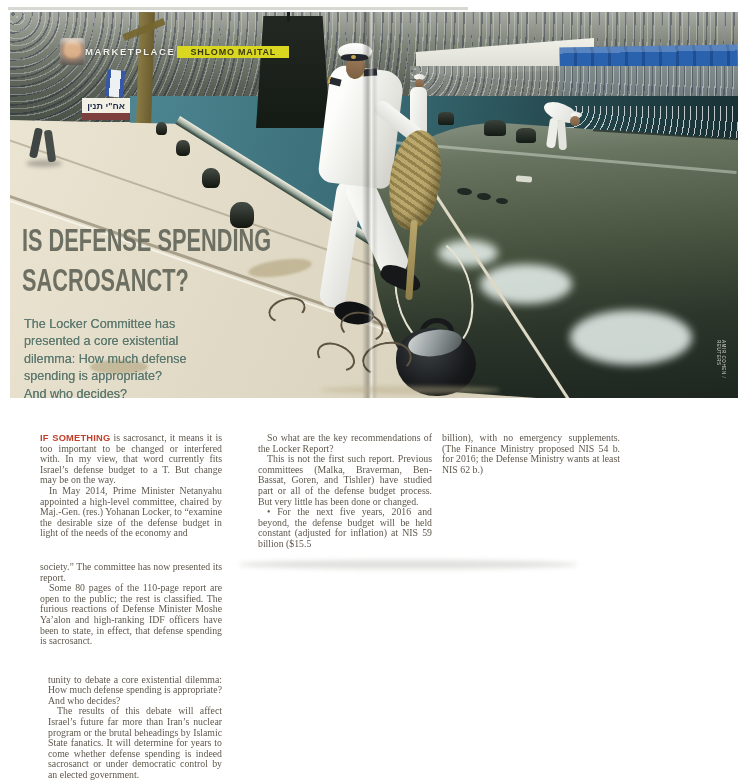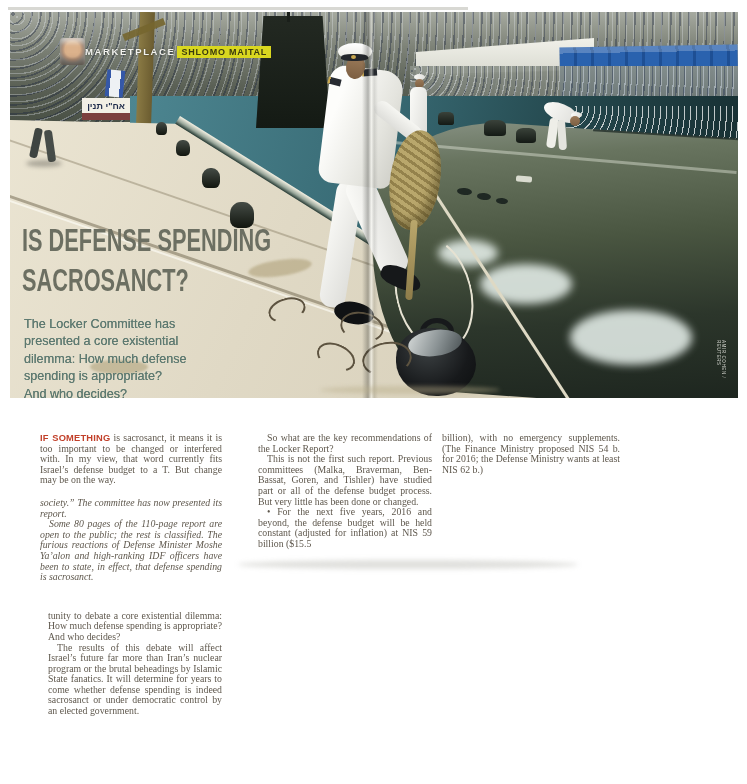--- a/index.html
+++ b/index.html
@@ -103,21 +103,21 @@
     font-size:4.5px;letter-spacing:.6px;color:rgba(240,240,234,.85);}
 
   
   .kicker{left:20px;top:26px;display:flex;align-items:center;gap:0;margin-left:30px;}
   .avatar{width:25px;height:27px;border-radius:3px;flex:0 0 auto;
     background:radial-gradient(circle at 50% 42%, #dcb28c 0 38%, #b5927a 52%, #8b8782 70%, #6e6a64 100%);
     box-shadow:inset 0 -5px 6px rgba(60,50,40,.45), inset 0 5px 4px rgba(245,245,240,.6);}
   .kicklabel{color:#f2f2ee;font-size:9.5px;font-weight:bold;letter-spacing:1.6px;
     text-shadow:0 0 2px rgba(40,45,40,.8);}
   .kicktag{background:#d9d71f;color:#3a3a0e;font-size:9px;font-weight:bold;
-    letter-spacing:.8px;padding:1px 4px;margin-left:2px;}
+    letter-spacing:.8px;padding:1px 13px;margin-left:2px;}
 
   
   .headline{left:12px;top:208px;color:#6c6f62;font-weight:bold;font-size:32px;
     line-height:40px;letter-spacing:0;transform:scaleX(.68);transform-origin:left top;
     white-space:nowrap;}
   .standfirst{left:14px;top:303px;color:#5e7a71;font-size:13px;line-height:17.4px;
     text-shadow:0 0 .4px #5e7a71;transform:scaleX(.97);transform-origin:left top;}
 
   
   .col{position:absolute;top:433px;color:#5e574c;
@@ -251,22 +251,23 @@
         <div>And who decides?</div>
       </div>
   </div>
 
   <div class="a smudge1"></div>
   <div class="a smudge2"></div>
 
   <div class="col col-left">
       <div>
         <p class="para"><strong class="lead">IF SOMETHING</strong> is sacrosanct, it means it is too important to be changed or interfered with. In my view, that word currently fits Israel’s defense budget to a T. But change may be on the way.</p>
-      </div>
-      <div style="margin-top: 12px; font-style: italic;">
+        <p class="para ind">In May 2014, Prime Minister Netanyahu appointed a high-level committee, chaired by Maj.-Gen. (res.) Yohanan Locker, to “examine the desirable size of the defense budget in light of the needs of the economy and</p>
+      </div>
+      <div style="margin-top: 23px;">
         <p class="para">society.” The committee has now presented its report.</p>
         <p class="para ind">Some 80 pages of the 110-page report are open to the public; the rest is classified. The furious reactions of Defense Minister Moshe Ya’alon and high-ranking IDF officers have been to state, in effect, that defense spending is sacrosanct.</p>
       </div>
       <div style="margin-top: 28px; padding-left: 8px;">
         <p class="para">tunity to debate a core existential dilemma: How much defense spending is appropriate? And who decides?</p>
         <p class="para ind">The results of this debate will affect Israel’s future far more than Iran’s nuclear program or the brutal beheadings by Islamic State fanatics. It will determine for years to come whether defense spending is indeed sacrosanct or under democratic control by an elected government.</p>
       </div>
     </div>
   <div class="col col-mid">
       <div>

